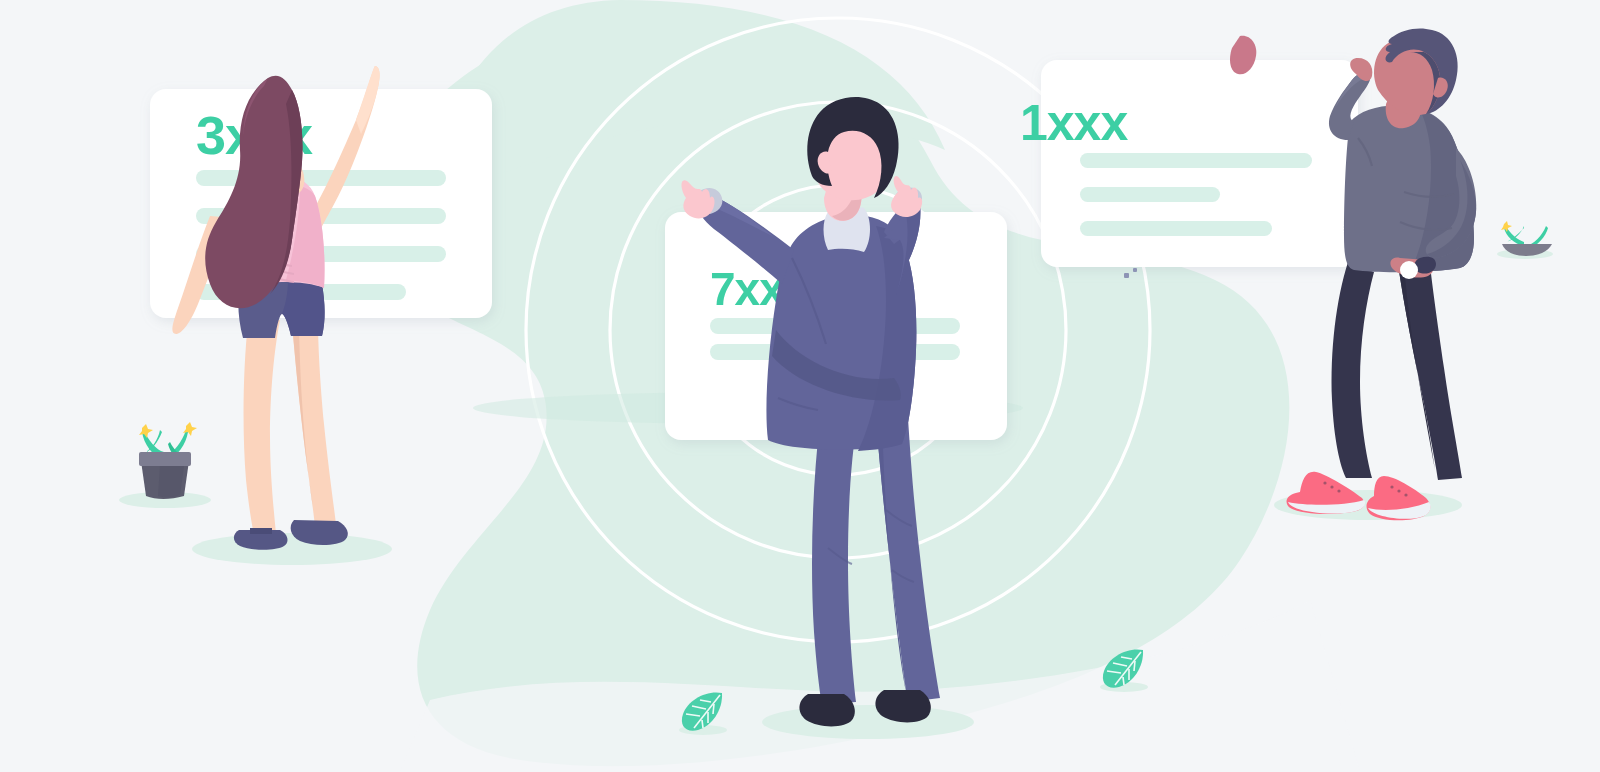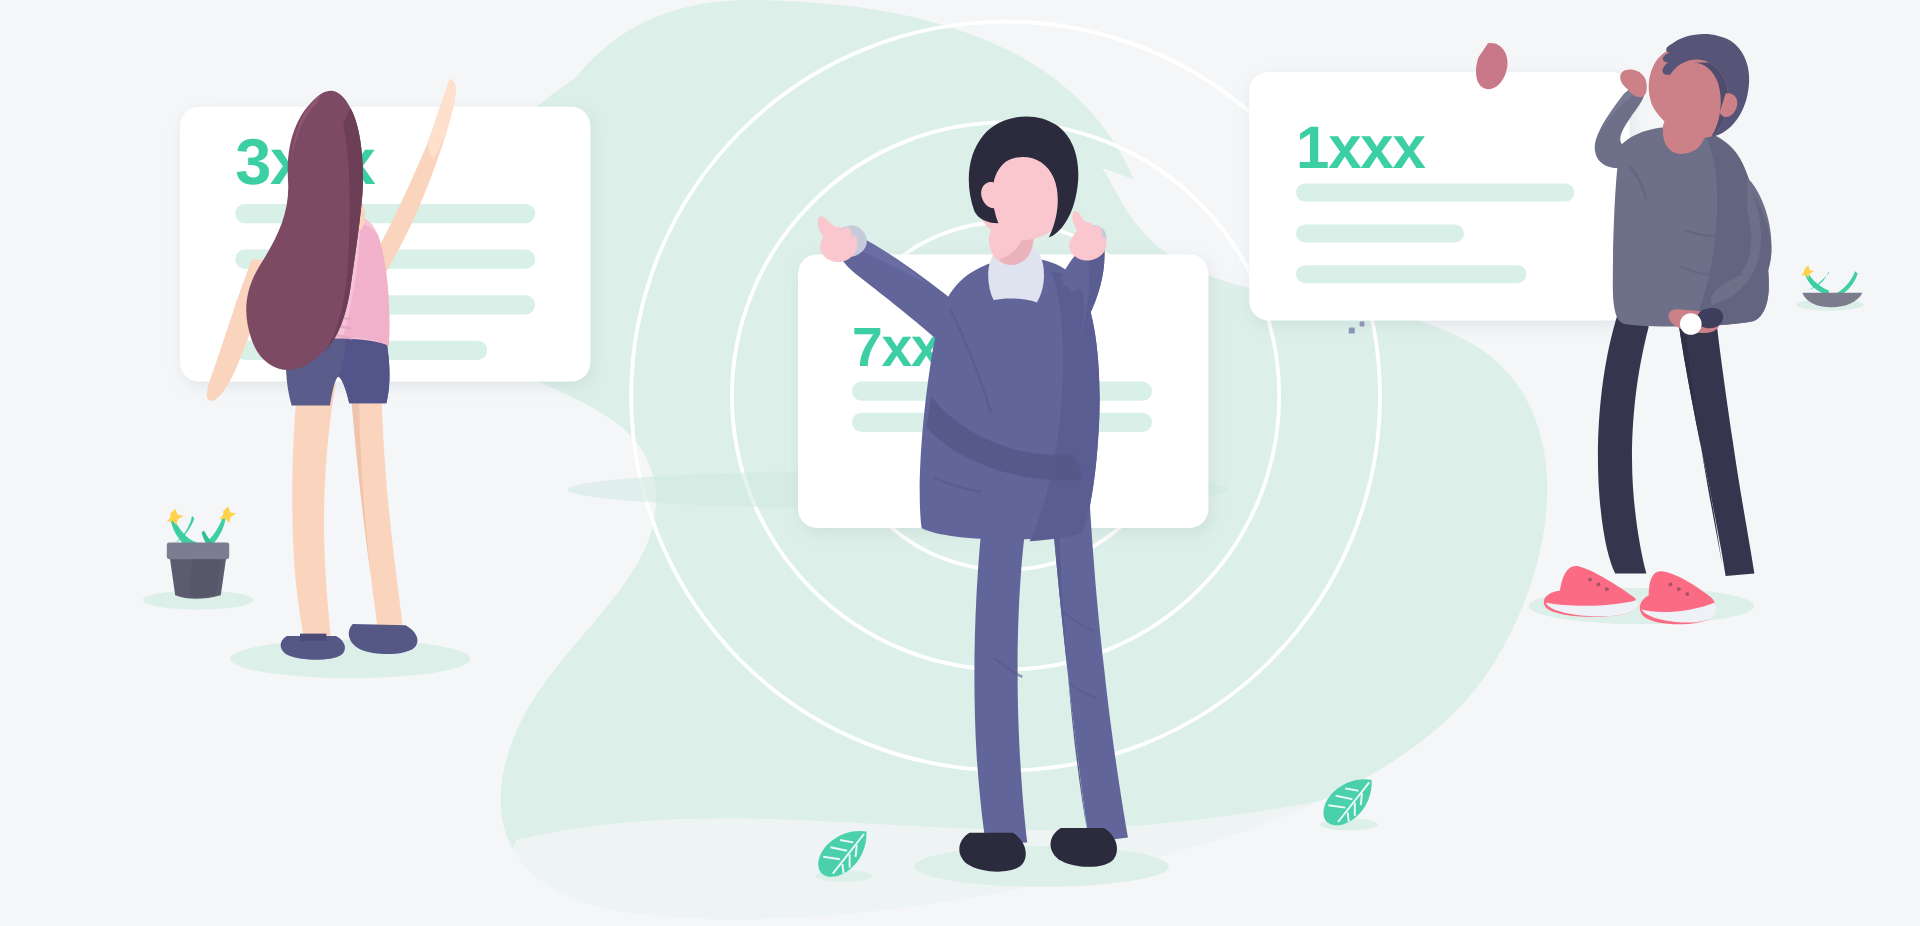--- a/index.html
+++ b/index.html
@@ -15,21 +15,21 @@
   .card-title {
     position:absolute;
     font-family:"Liberation Sans", sans-serif;
     font-weight:bold;
     color:#3dcfa4;
     letter-spacing:-1px;
     white-space:nowrap;
   }
   #card1-title { left:196px; top:104px; font-size:54px; }
   #card2-title { left:710px; top:262px; font-size:46px; }
-  #card3-title { left:1080px; top:94px; font-size:50px; }
+  #card3-title { left:1020px; top:94px; font-size:50px; }
 </style>
 </head>
 <body>
 
 <div id="stage">
 
   <svg class="layer" viewBox="0 0 1600 772">
     <defs>
       <clipPath id="frame">
           <rect x="0" y="0" width="1600" height="772"></rect>

